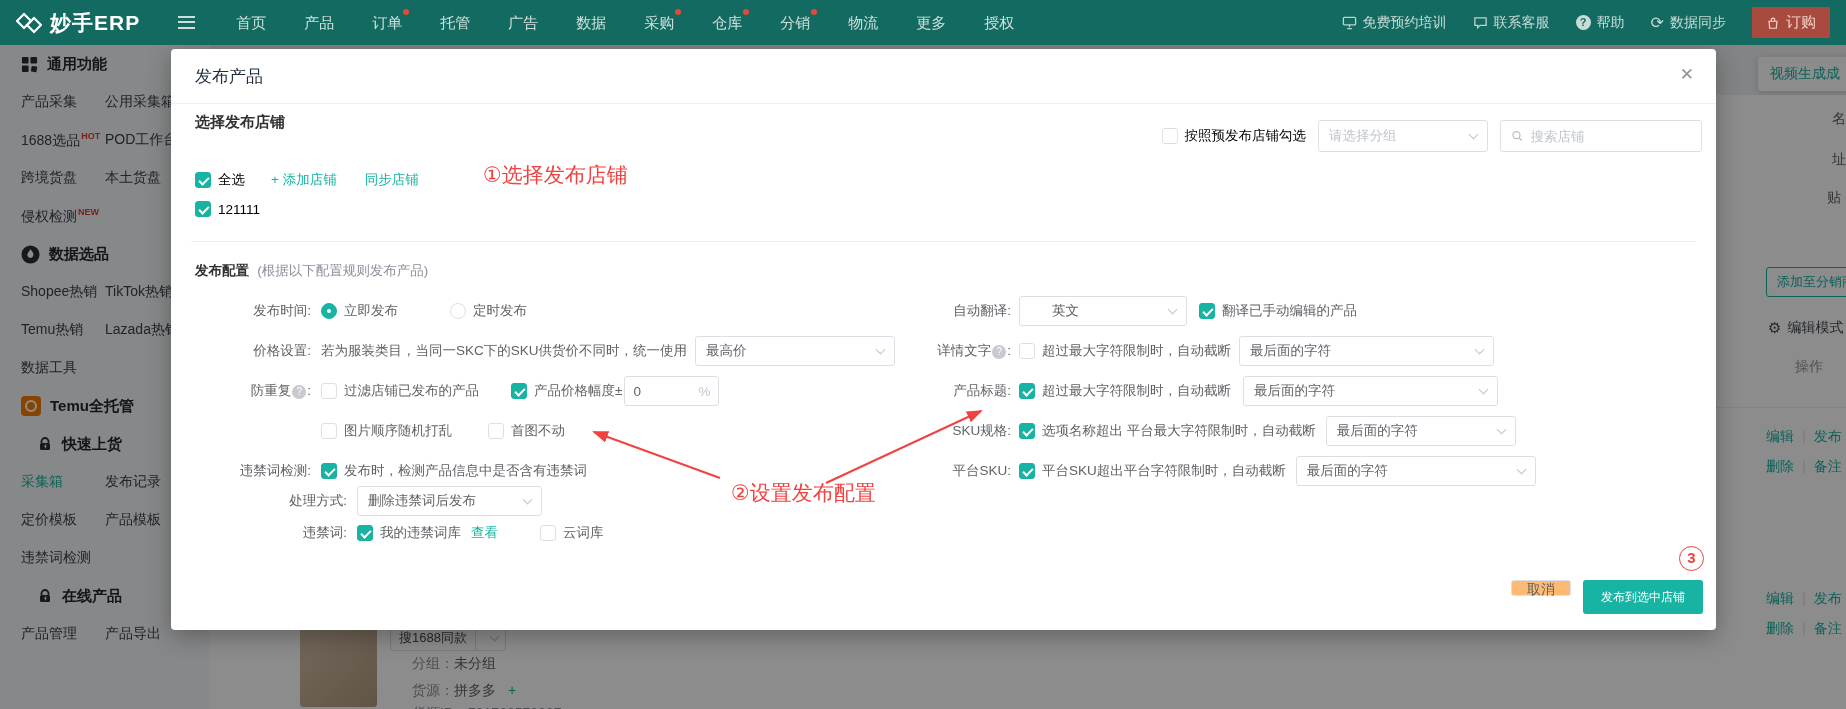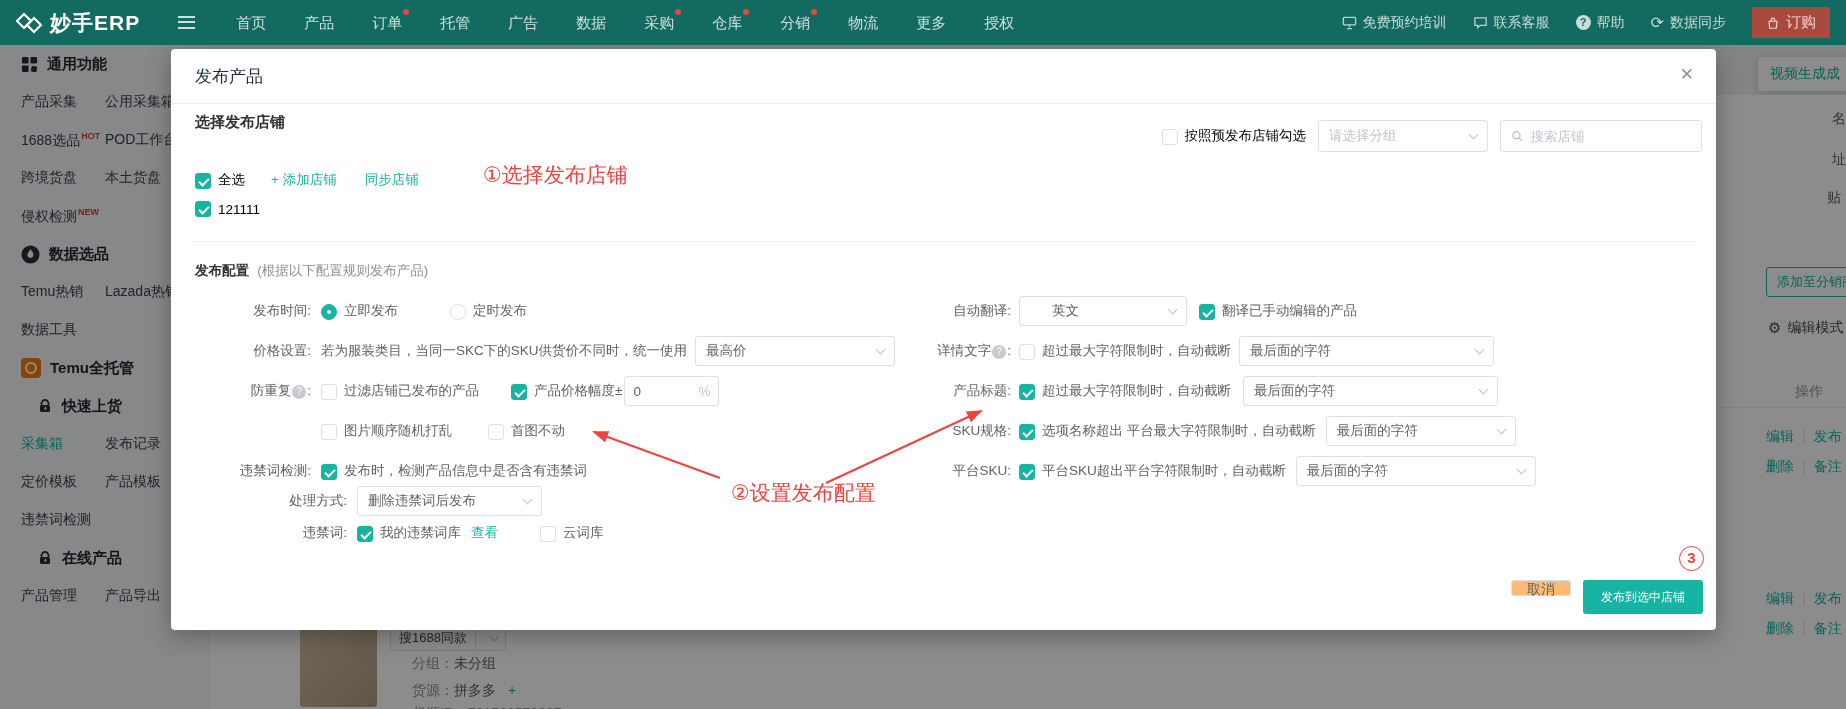--- a/index.html
+++ b/index.html
@@ -43,21 +43,21 @@
   .toast { position:absolute; left:1548px; top:12px; width:140px; height:34px; background:#fff; border-radius:4px;
            box-shadow:0 2px 8px rgba(0,0,0,.15); display:flex; align-items:center; padding:0 12px;
            color:#17b3a3; font-size:14px; white-space:nowrap; overflow:hidden; }
   .right-panel { position:absolute; left:1506px; top:50px; width:340px; height:614px; background:#fff; }
   .frag { position:absolute; color:#606266; font-size:14px; }
   .add-dist-btn { position:absolute; left:50px; top:172px; width:130px; height:30px; border:1px solid #17b3a3;
                   border-radius:3px; color:#17b3a3; font-size:13px; display:flex; align-items:center;
                   padding:0 10px; white-space:nowrap; overflow:hidden; background:#fff; cursor:pointer; }
   .edit-mode { position:absolute; left:52px; top:224px; color:#454a52; font-size:14px; display:flex; gap:6px; align-items:center; cursor:pointer; }
   .gear { font-size:15px; color:#454a52; }
-  .op-head { position:absolute; left:79px; top:288px; color:#909399; font-size:14px; }
+  .op-head { position:absolute; left:79px; top:263px; color:#909399; font-size:14px; }
   .op-sep { position:absolute; left:0; top:312px; width:340px; border-top:1px solid #ebeef5; }
   .link-pair { position:absolute; display:flex; gap:8px; font-size:14px; }
   .tlink { color:#17b3a3; cursor:pointer; white-space:nowrap; }
   .lp-sep { color:#dcdfe6; }
   .bottom-row { position:absolute; left:0; top:515px; width:1506px; height:149px; background:#fff; }
   .thumb { position:absolute; left:90px; top:550px; width:77px; height:112px; border-radius:3px;
            background:linear-gradient(135deg,#d8c4ae 0%,#c4b096 50%,#b09a80 100%); }
   .search-1688 { position:absolute; left:180px; top:580px; height:26px; border:1px solid #dcdfe6; border-radius:3px;
                  background:#fff; display:flex; align-items:center; font-size:13px; color:#454a52; cursor:pointer; }
   .search-1688 .txt { padding:0 8px; white-space:nowrap; }
@@ -80,21 +80,21 @@
 
   .form, .form * { font-size:13.5px; }
   .frow { display:flex; align-items:center; height:30px; margin-bottom:10px; color:#606266; white-space:nowrap; }
   .lbl { width:116px; text-align:right; margin-right:10px; flex:none; }
   .lbl.wide { width:152px; }
   .rlbl { width:120px; text-align:right; margin-right:8px; flex:none; }
   .help { display:inline-block; width:14px; height:14px; border-radius:50%; background:#c8cad0; color:#fff;
           font-size:10px; line-height:14px; text-align:center; margin:0 1px; }
   .help::after { content:"?"; }
 
-  .cbx { display:inline-flex; align-items:flex-end; cursor:pointer; }
+  .cbx { display:inline-flex; align-items:center; cursor:pointer; }
   .cb { width:16px; height:16px; border:1px solid #dcdfe6; border-radius:3px; background:#fff; flex:none; position:relative; }
   .cb.on { background:#17b3a3; border-color:#17b3a3; }
   .cb.on::after { content:""; position:absolute; left:5px; top:1.5px; width:4px; height:8px;
                   border-right:2px solid #fff; border-bottom:2px solid #fff; transform:rotate(45deg); }
   .cbx .t { margin-left:7px; }
   .radio { width:16px; height:16px; border:1px solid #dcdfe6; border-radius:50%; background:#fff; flex:none; position:relative; }
   .radio.on { background:#17b3a3; border-color:#17b3a3; }
   .radio.on::after { content:""; position:absolute; left:5px; top:5px; width:4px; height:4px; border-radius:50%; background:#fff; }
 
   .sel { height:30px; border:1px solid #dcdfe6; border-radius:3px; background:#fff; display:inline-flex;
@@ -217,20 +217,24 @@
     <span class="side-cell"><span>侵权检测</span><span class="side-badge">NEW</span></span>
   </div>
   <div class="side-row hdr">
     <svg width="19" height="19" viewBox="0 0 20 20">
         <circle cx="10" cy="10" r="9.5" fill="#2b2f36"></circle>
         <path d="M10 4.5 C12 7 13.5 8.5 13 11 a3.2 3.2 0 0 1 -6.2 .3 C6.2 8.8 8.5 7 10 4.5 Z" fill="#fff"></path>
       </svg>
     <span>数据选品</span>
   </div>
   <div class="side-row items">
+    <span class="side-cell">Shopee热销</span>
+    <span class="side-cell c2">TikTok热销</span>
+  </div>
+  <div class="side-row items">
     <span class="side-cell">Temu热销</span>
     <span class="side-cell c2">Lazada热销</span>
   </div>
   <div class="side-row items">
     <span class="side-cell">数据工具</span>
   </div>
   <div class="side-row hdr">
     <span class="temu-ico"></span>
     <span>Temu全托管</span>
   </div>

